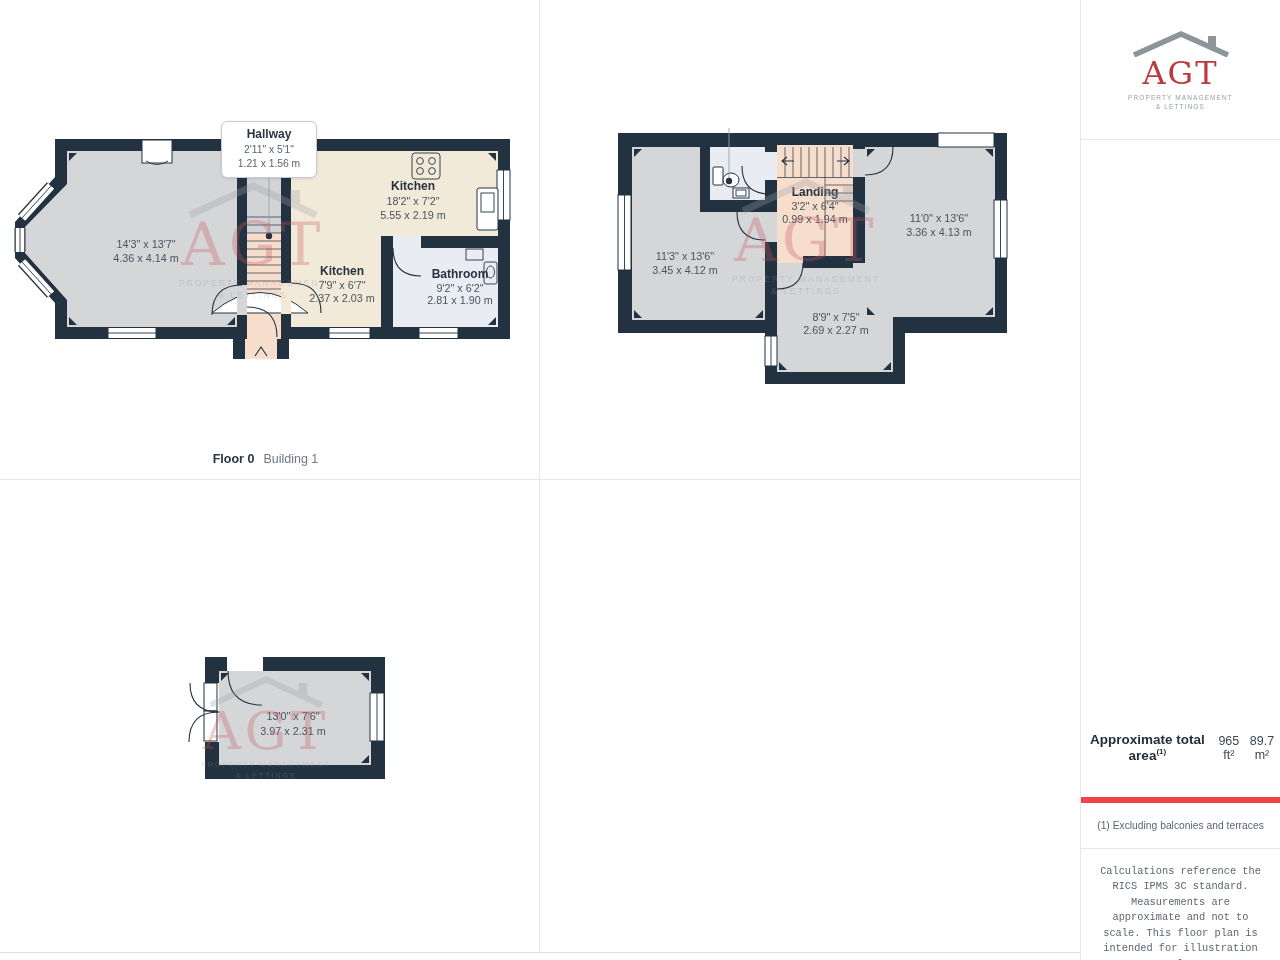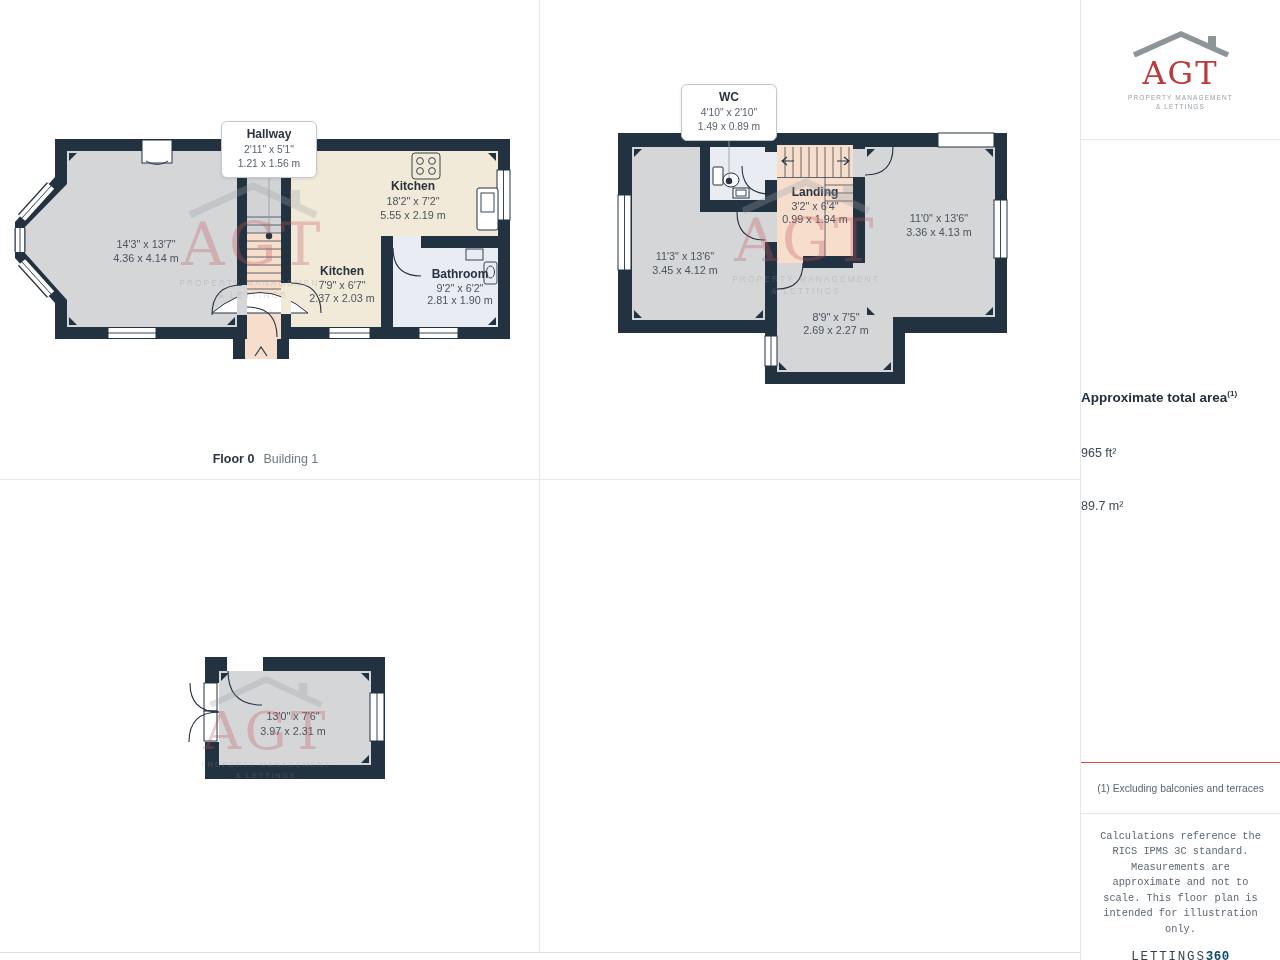--- a/index.html
+++ b/index.html
@@ -50,28 +50,28 @@
   .wm-roof{display:block;margin:0 auto -2px;}
 
   
   .sidebar{position:absolute;left:1080px;top:0;width:200px;height:960px;box-sizing:border-box;
            border-left:1px solid #e7e8ea;background:#fff;z-index:4;}
   .logo-box{height:140px;border-bottom:1px solid #e7e8ea;display:flex;flex-direction:column;
             align-items:center;justify-content:center;box-sizing:border-box;}
   .logo-agt{font-family:"DejaVu Serif", serif;font-size:32px;color:#bb3a3e;letter-spacing:2px;line-height:1;}
   .logo-sub{font-size:6.5px;letter-spacing:1.1px;color:#9aa0a6;margin-top:5px;}
   .logo-sub2{font-size:6.5px;letter-spacing:1.1px;color:#9aa0a6;margin-top:2px;}
-  .area-box{height:622px;display:flex;flex-direction:column;align-items:flex-start;justify-content:center;
-            text-align:center;box-sizing:border-box;gap:32px;}
+  .area-box{height:622px;display:flex;flex-direction:row;align-items:flex-end;justify-content:center;
+            text-align:center;box-sizing:border-box;}
   .area-title{font-size:13.5px;font-weight:700;color:#232f3c;}
   .area-title sup{font-size:8px;}
   .area-val{font-size:12.5px;color:#3d4855;margin-top:10px;}
   .area-val2{font-size:12.5px;color:#3d4855;margin-top:7px;}
-  .footnote-box{height:51px;border-top:1px solid #ef4444;display:flex;align-items:center;
-                justify-content:center;font-size:10.3px;color:#5b6671;box-sizing:border-box;}
+  .footnote-box{height:51px;border-top:6px solid #ef4444;display:flex;align-items:center;
+                justify-content:center;font-size:10.3px;color:#5b6671;box-sizing:border-box;margin-top:35px;}
   .disc-box{height:139px;border-top:1px solid #e7e8ea;box-sizing:border-box;padding:15px 13px 0;
             text-align:center;font-size:10.3px;color:#5b6671;line-height:1.5;font-family:Liberation Mono, monospace;}
   .brand{margin-top:11px;font-size:12.5px;color:#39434f;letter-spacing:1.8px;}
   .brand b{letter-spacing:.5px;color:#0c4a6e;margin-top:27px;}
 </style>
 </head>
 <body>
 
 <div class="page">
   <div class="gridline v1"></div>
@@ -298,25 +298,20 @@
     <div class="wm" style="left:266px;top:176px;">
       <svg class="wm-roof" width="150" height="38" viewBox="0 0 150 38">
         <rect x="112" y="10" width="10" height="16" fill="#9aa2a8"></rect>
         <path d="M12 35 L75 6 L138 35" stroke="#9aa2a8" stroke-width="7" fill="none"></path>
       </svg>
       <div class="wm-agt">AGT</div>
       <div class="wm-sub">PROPERTY MANAGEMENT</div>
       <div class="wm-sub2">&amp; LETTINGS</div>
     </div>
 
-    <div class="callout" style="left:189px;top:84px;">
-      <div class="cname">WC</div>
-      <div class="cdim">4'10" x 2'10"</div>
-      <div class="cdim">1.49 x 0.89 m</div>
-    </div>
 
   </div>
 
   <div class="quad" id="q3">
     <svg class="plan" viewBox="0 0 540 473">
       <g>
         <rect class="wall" x="205" y="178" width="180" height="122"></rect>
       </g>
       <g>
         <rect class="fgray" x="219" y="192" width="152" height="94"></rect>

